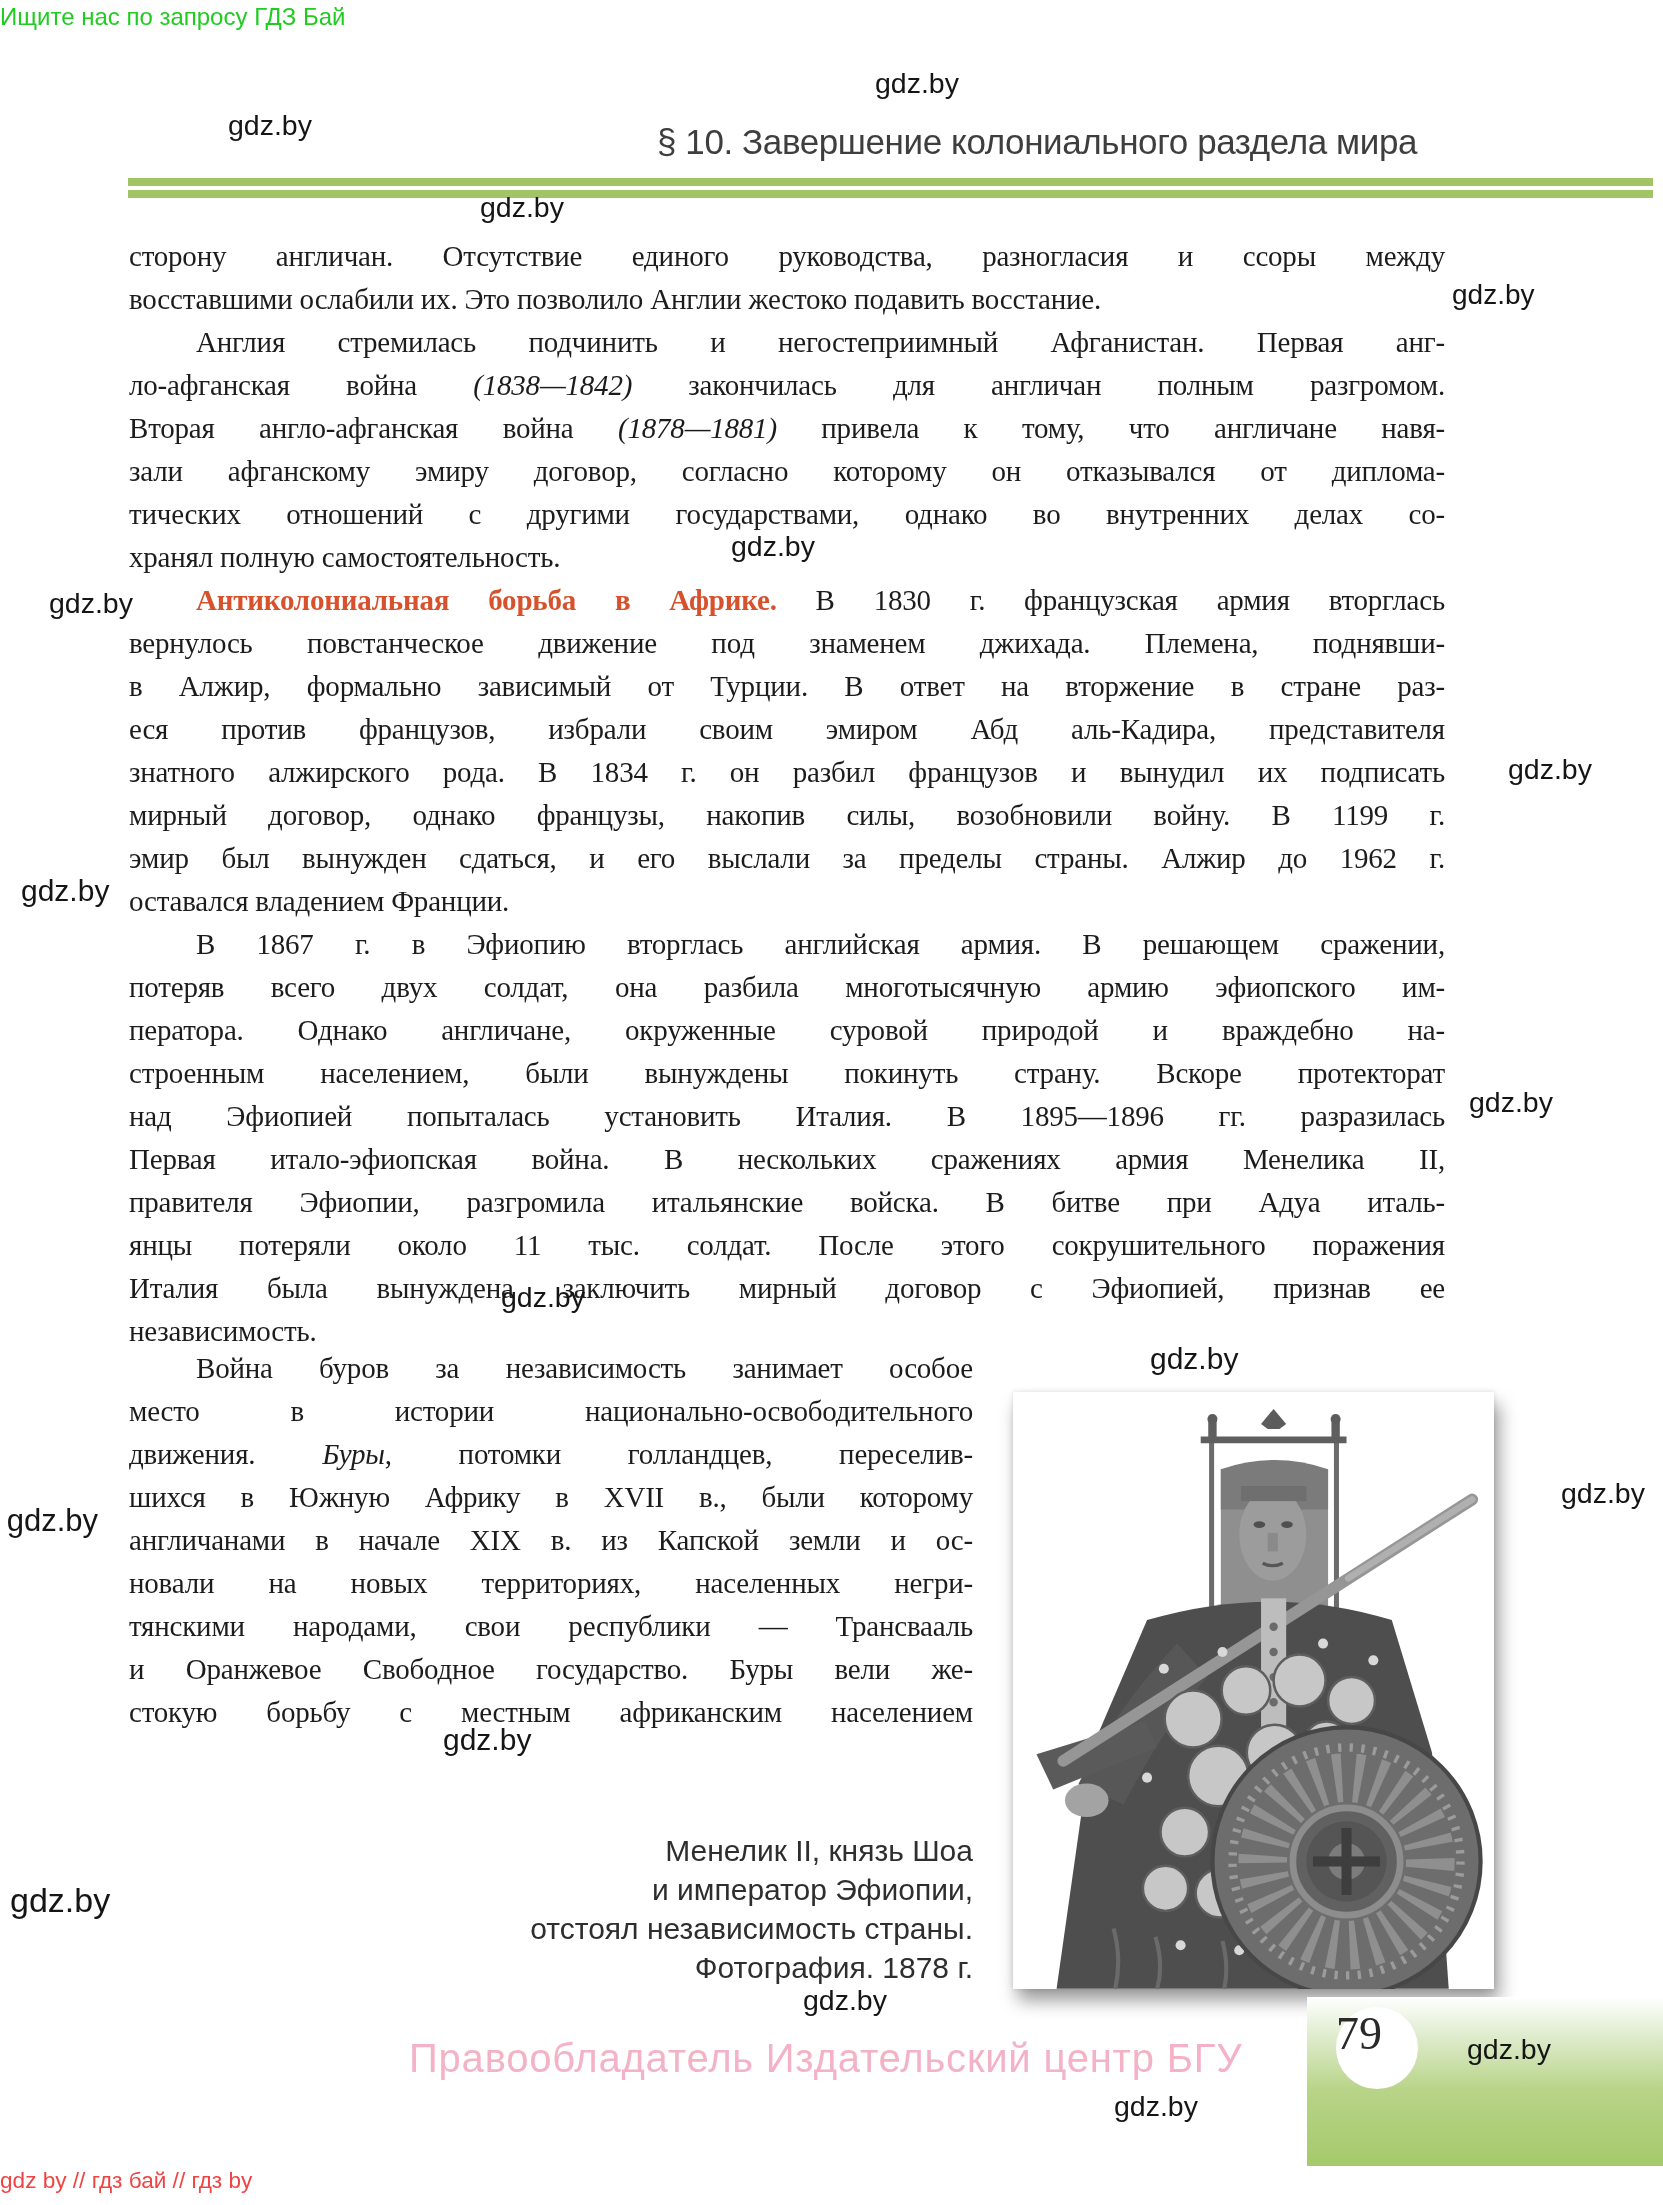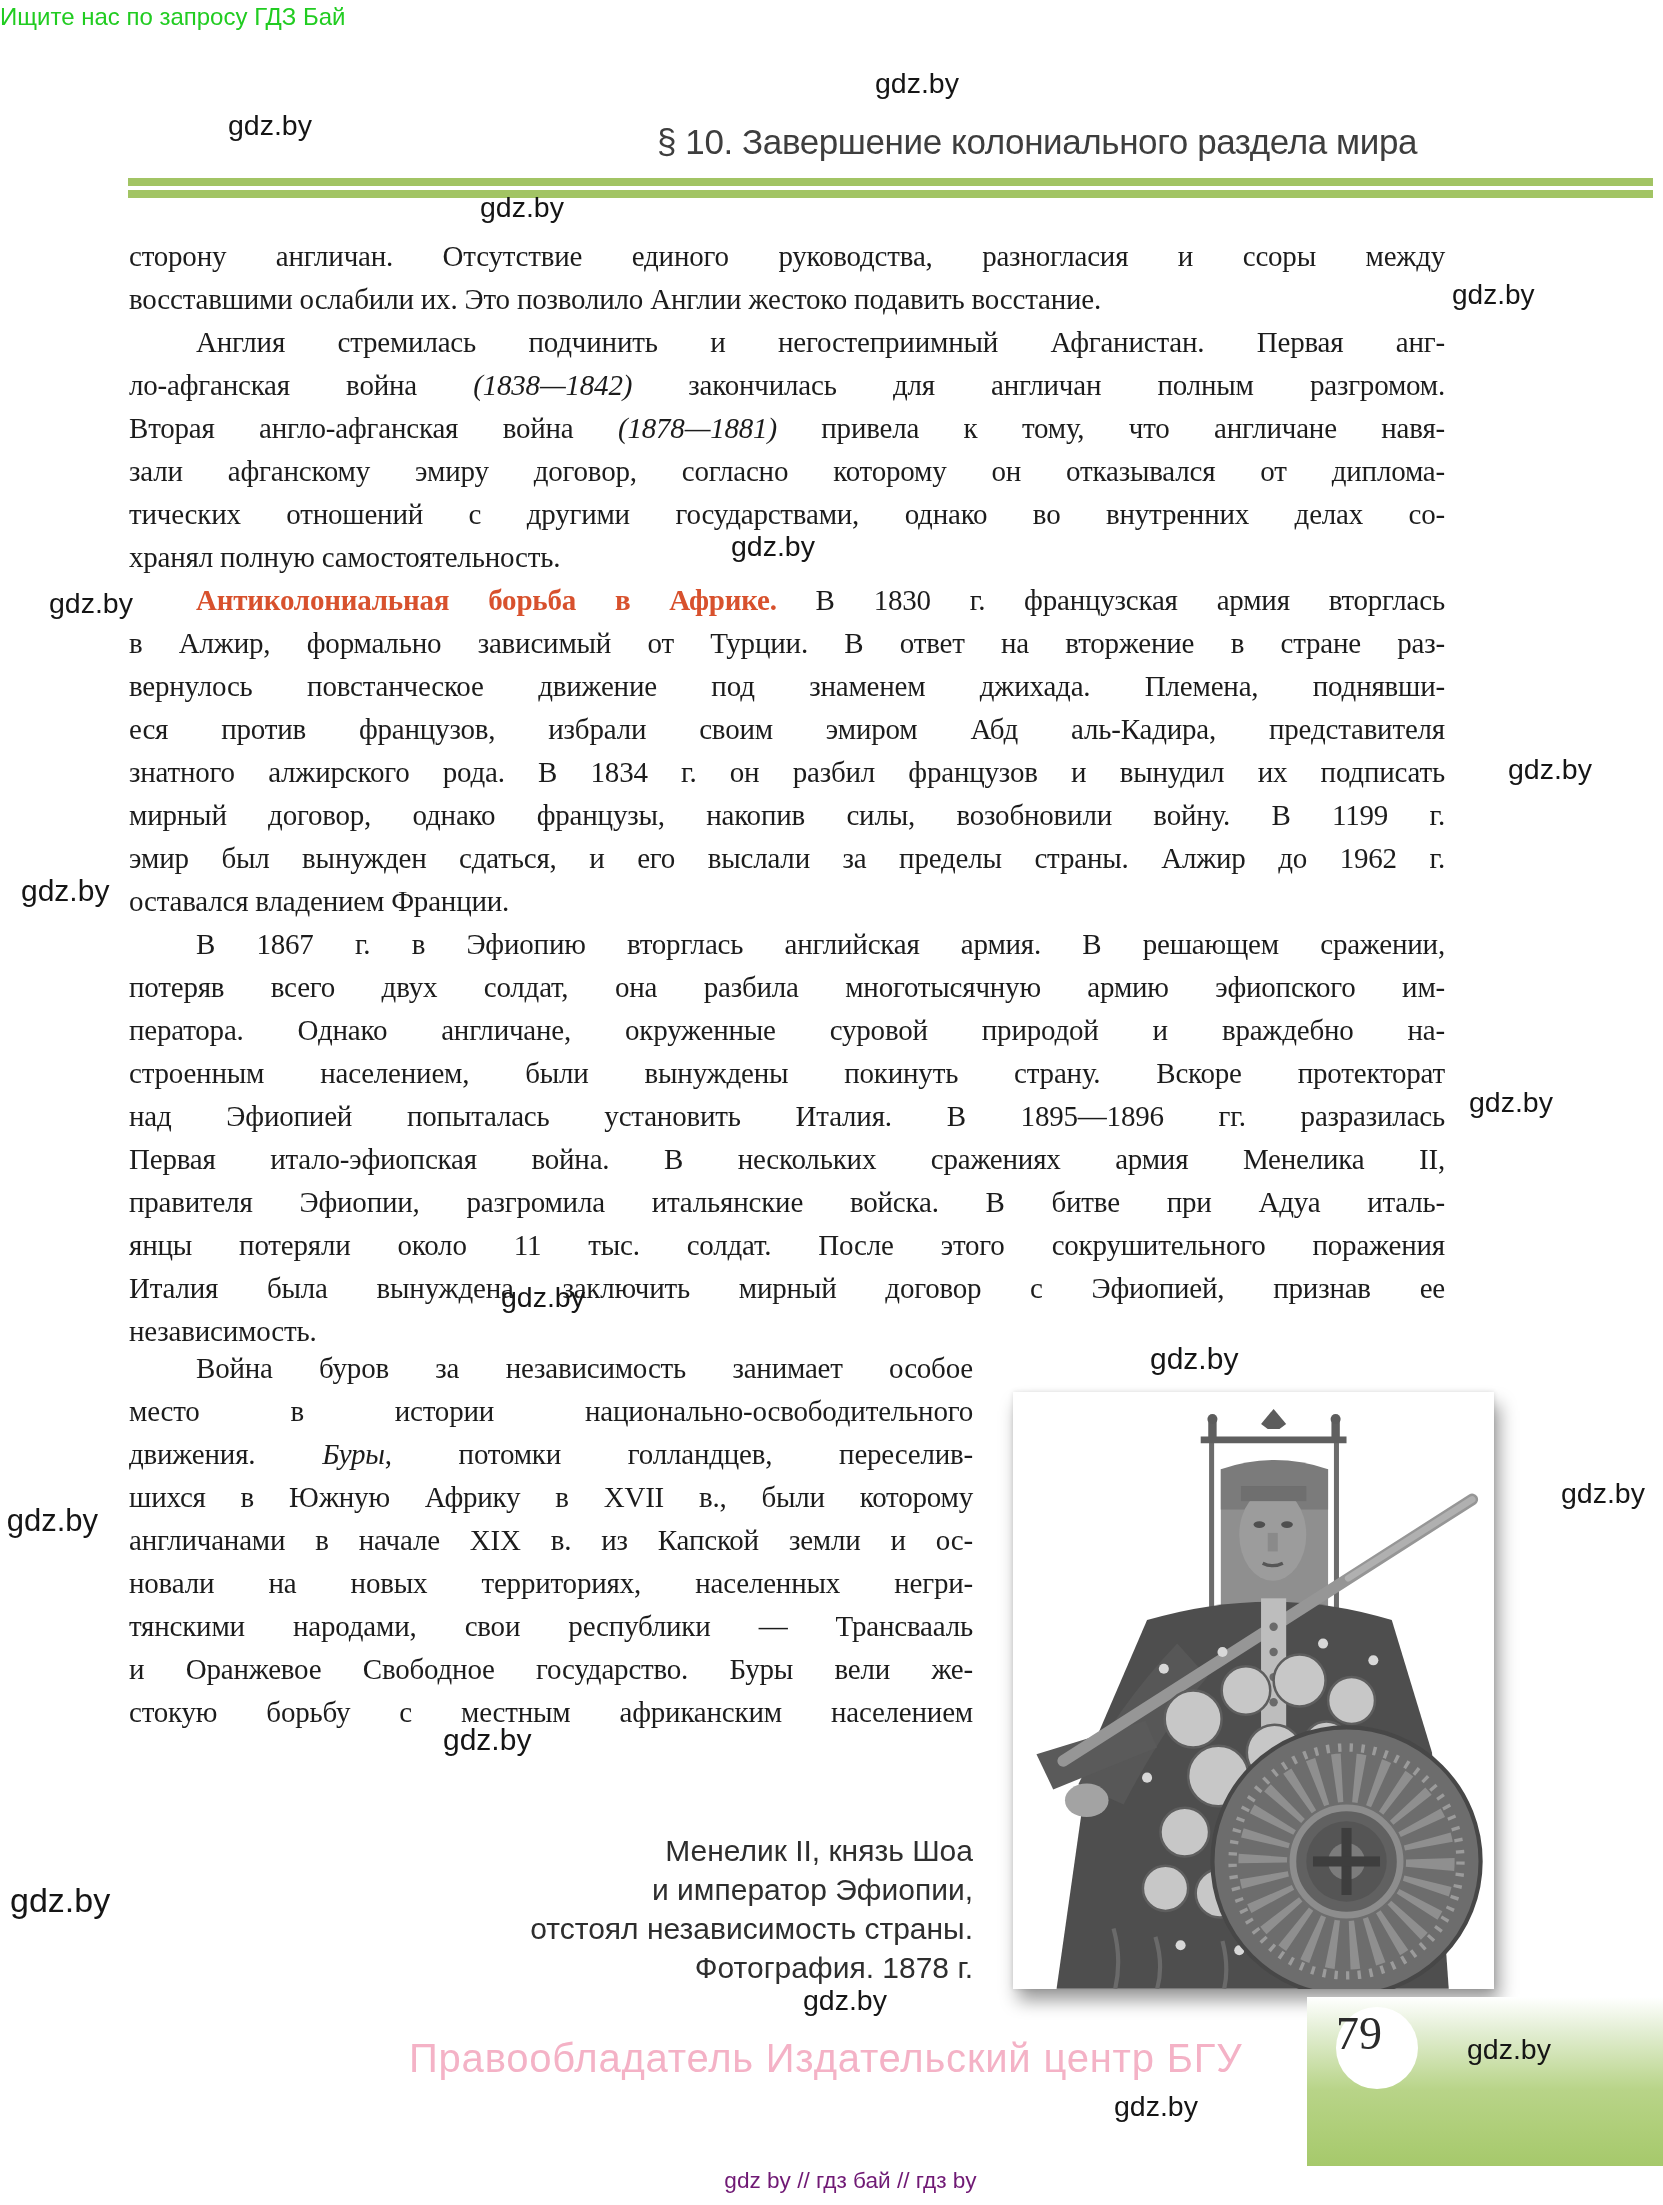--- a/index.html
+++ b/index.html
@@ -30,22 +30,22 @@
   #caption{position:absolute;left:302px;top:1834px;width:671px;color:#2e2e2e;}
   .cap{height:39px;line-height:39px;text-align:right;font:30px "Liberation Sans", sans-serif;}
   
   .band{position:absolute;left:1307px;top:1997px;width:356px;height:169px;
         background:linear-gradient(180deg,#ffffff 0%,#e3eed4 20%,#b8d488 55%,#a6c96b 100%);}
   .badge{position:absolute;left:1336px;top:2007px;width:82px;height:82px;border-radius:50%;
          background:#ffffff;text-align:left;line-height:82px;
          font:46px "Liberation Serif", serif;color:#2a2a2a;}
   .pink{position:absolute;left:409px;top:2036px;white-space:nowrap;
         font:40px "Liberation Sans", sans-serif;color:#f4b2c6;letter-spacing:0.8px;}
-  .links{position:absolute;left:0;right:0;top:2168px;text-align:center;
-         font:22.6px "Liberation Sans", sans-serif;color:#701a75;padding-left:37px;}
+  .links{position:absolute;left:0;right:0;top:2168px;
+         font:22.6px "Liberation Sans", sans-serif;color:#ef4444;}
   
   .wm{position:absolute;font-family:"Liberation Sans", sans-serif;color:#151515;white-space:nowrap;}
 </style>
 </head>
 <body>
 
 <div class="page">
 
   <div class="promo">Ищите нас по запросу ГДЗ Бай</div>
 
@@ -56,22 +56,22 @@
   <div class="col" id="col-main">
       <div class="tl">сторону англичан. Отсутствие единого руководства, разногласия и ссоры между</div>
       <div class="tl fin">восставшими ослабили их. Это позволило Англии жестоко подавить восстание.</div>
       <div class="tl ind">Англия стремилась подчинить и негостеприимный Афганистан. Первая анг-</div>
       <div class="tl">ло-афганская война <span class="it">(1838—1842)</span> закончилась для англичан полным разгромом.</div>
       <div class="tl">Вторая англо-афганская война <span class="it">(1878—1881)</span> привела к тому, что англичане навя-</div>
       <div class="tl">зали афганскому эмиру договор, согласно которому он отказывался от диплома-</div>
       <div class="tl">тических отношений с другими государствами, однако во внутренних делах со-</div>
       <div class="tl fin">хранял полную самостоятельность.</div>
       <div class="tl ind"><span class="accent">Антиколониальная борьба в Африке.</span> В 1830 г. французская армия вторглась</div>
+      <div class="tl">вернулось повстанческое движение под знаменем джихада. Племена, поднявши-</div>
       <div class="tl">в Алжир, формально зависимый от Турции. В ответ на вторжение в стране раз-</div>
-      <div class="tl">вернулось повстанческое движение под знаменем джихада. Племена, поднявши-</div>
       <div class="tl">еся против французов, избрали своим эмиром Абд аль-Кадира, представителя</div>
       <div class="tl">знатного алжирского рода. В 1834 г. он разбил французов и вынудил их подписать</div>
       <div class="tl">мирный договор, однако французы, накопив силы, возобновили войну. В 1199 г.</div>
       <div class="tl">эмир был вынужден сдаться, и его выслали за пределы страны. Алжир до 1962 г.</div>
       <div class="tl fin">оставался владением Франции.</div>
       <div class="tl ind">В 1867 г. в Эфиопию вторглась английская армия. В решающем сражении,</div>
       <div class="tl">потеряв всего двух солдат, она разбила многотысячную армию эфиопского им-</div>
       <div class="tl">ператора. Однако англичане, окруженные суровой природой и враждебно на-</div>
       <div class="tl">строенным населением, были вынуждены покинуть страну. Вскоре протекторат</div>
       <div class="tl">над Эфиопией попыталась установить Италия. В 1895—1896 гг. разразилась</div>

